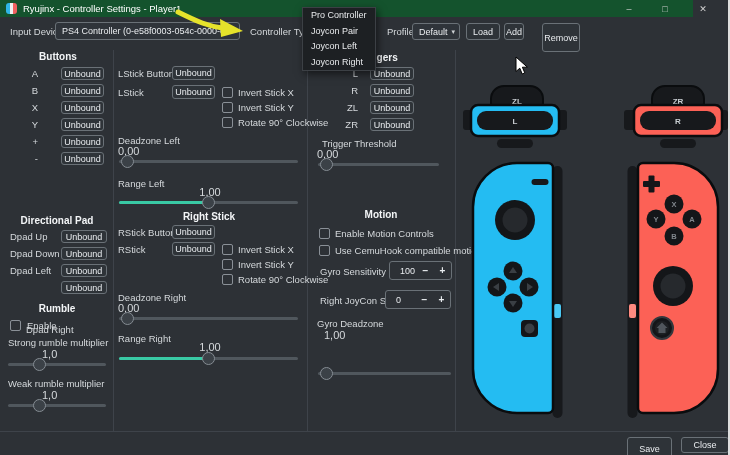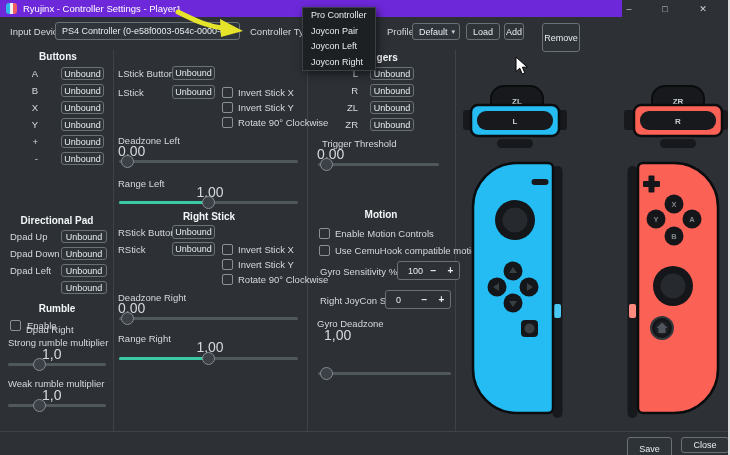--- a/index.html
+++ b/index.html
@@ -1,35 +1,35 @@
 <!DOCTYPE html>
 <html><head>
 <meta charset="utf-8">
 <style>
   html,body{margin:0;padding:0;background:#555;}
   #app{position:relative;width:730px;height:455px;background:#2d3136;overflow:hidden;
        font-family:"Liberation Sans",sans-serif;border-right:2px solid #dedede;box-sizing:border-box;}
   .abs{position:absolute;}
   .lbl{font-size:9.5px;color:#d5d9dc;line-height:13px;white-space:nowrap;}
-  .val{font-size:14px;color:#d5d9dc;line-height:12px;white-space:nowrap;}
+  .val{font-size:11px;color:#d5d9dc;line-height:12px;white-space:nowrap;}
   .hdr{font-size:10px;font-weight:bold;color:#f3f5f7;text-align:center;white-space:nowrap;line-height:13px;}
   .btn{background:#2e3338;border:1px solid #6a7177;border-radius:3px;color:#e9ecef;font-size:9px;
        display:flex;align-items:center;justify-content:center;box-sizing:border-box;white-space:nowrap;}
   .combo{background:#2f343a;border:1px solid #6a7177;border-radius:3px;color:#e9ecef;font-size:9px;
        display:flex;align-items:center;box-sizing:border-box;padding:0 6px;white-space:nowrap;overflow:hidden;}
   .caret{margin-left:auto;font-size:7px;color:#cfd3d6;padding-left:4px;}
   .cb{width:11px;height:11px;border:1px solid #8a9097;border-radius:2px;background:#2d3136;box-sizing:border-box;}
   .slider{height:14px;}
   .track{position:absolute;left:0;right:0;top:5.5px;height:3px;background:#50575d;border-radius:2px;}
   .fill{position:absolute;left:0;top:5.5px;height:3px;background:#39c9a5;border-radius:2px;}
   .handle{position:absolute;top:0.5px;width:13px;height:13px;border-radius:50%;background:#3b4147;
        border:1px solid #858c93;box-sizing:border-box;}
   .vsep{width:1px;background:#3e434a;}
   .hsep{height:1px;background:#3e434a;}
-  .titlebar{left:0;top:0;width:622px;height:17px;background:#6d28d9;}
+  .titlebar{left:0;top:0;width:693px;height:17px;background:#14532d;}
   .title-text{font-size:9.5px;color:#fff;line-height:17px;white-space:nowrap;}
   .win-btn{width:34px;height:17px;color:#d0d0d0;font-size:9px;display:flex;align-items:center;justify-content:center;}
   .menu{background:#1d2023;border:1px solid #3c4045;box-shadow:2px 3px 8px rgba(0,0,0,.55);z-index:50;}
   .menu-item{height:15.5px;line-height:15.5px;padding-left:8px;font-size:9px;color:#e8eaec;white-space:nowrap;}
   .spinner{border:1px solid #6a7177;border-radius:3px;display:flex;align-items:center;box-sizing:border-box;
        color:#e9ecef;font-size:9px;background:#2d3136;}
   .spin-val{flex:1;padding-left:10px;}
   .spin-btn{width:17px;text-align:center;font-weight:bold;font-size:10px;}
 </style>
 </head>
@@ -175,21 +175,21 @@
     <div class="handle" style="left:2px;"></div>
   </div>
 
   <div class="abs hdr" style="left:315px;top:208px;width:132px;">Motion</div>
   <div class="abs cb" style="left:319px;top:228px;"></div>
   <div class="abs lbl" style="left:335px;top:227px;">Enable Motion Controls</div>
   <div class="abs cb" style="left:319px;top:245px;"></div>
   <div class="abs lbl" style="left:335px;top:244px;">Use CemuHook compatible motion</div>
 
   <div class="abs lbl" style="left:320px;top:265px;">Gyro Sensitivity %</div>
-  <div class="abs spinner" style="left:389px;top:261px;width:63px;height:19px;margin-left:8px;">
+  <div class="abs spinner" style="left:389px;top:261px;width:63px;height:19px;">
     <div class="spin-val">100</div>
     <div class="spin-btn">−</div>
     <div class="spin-btn">+</div>
   </div>
   <div class="abs lbl" style="left:320px;top:294px;">Right JoyCon Slot</div>
   <div class="abs spinner" style="left:385px;top:290px;width:66px;height:19px;">
     <div class="spin-val">0</div>
     <div class="spin-btn">−</div>
     <div class="spin-btn">+</div>
   </div>

